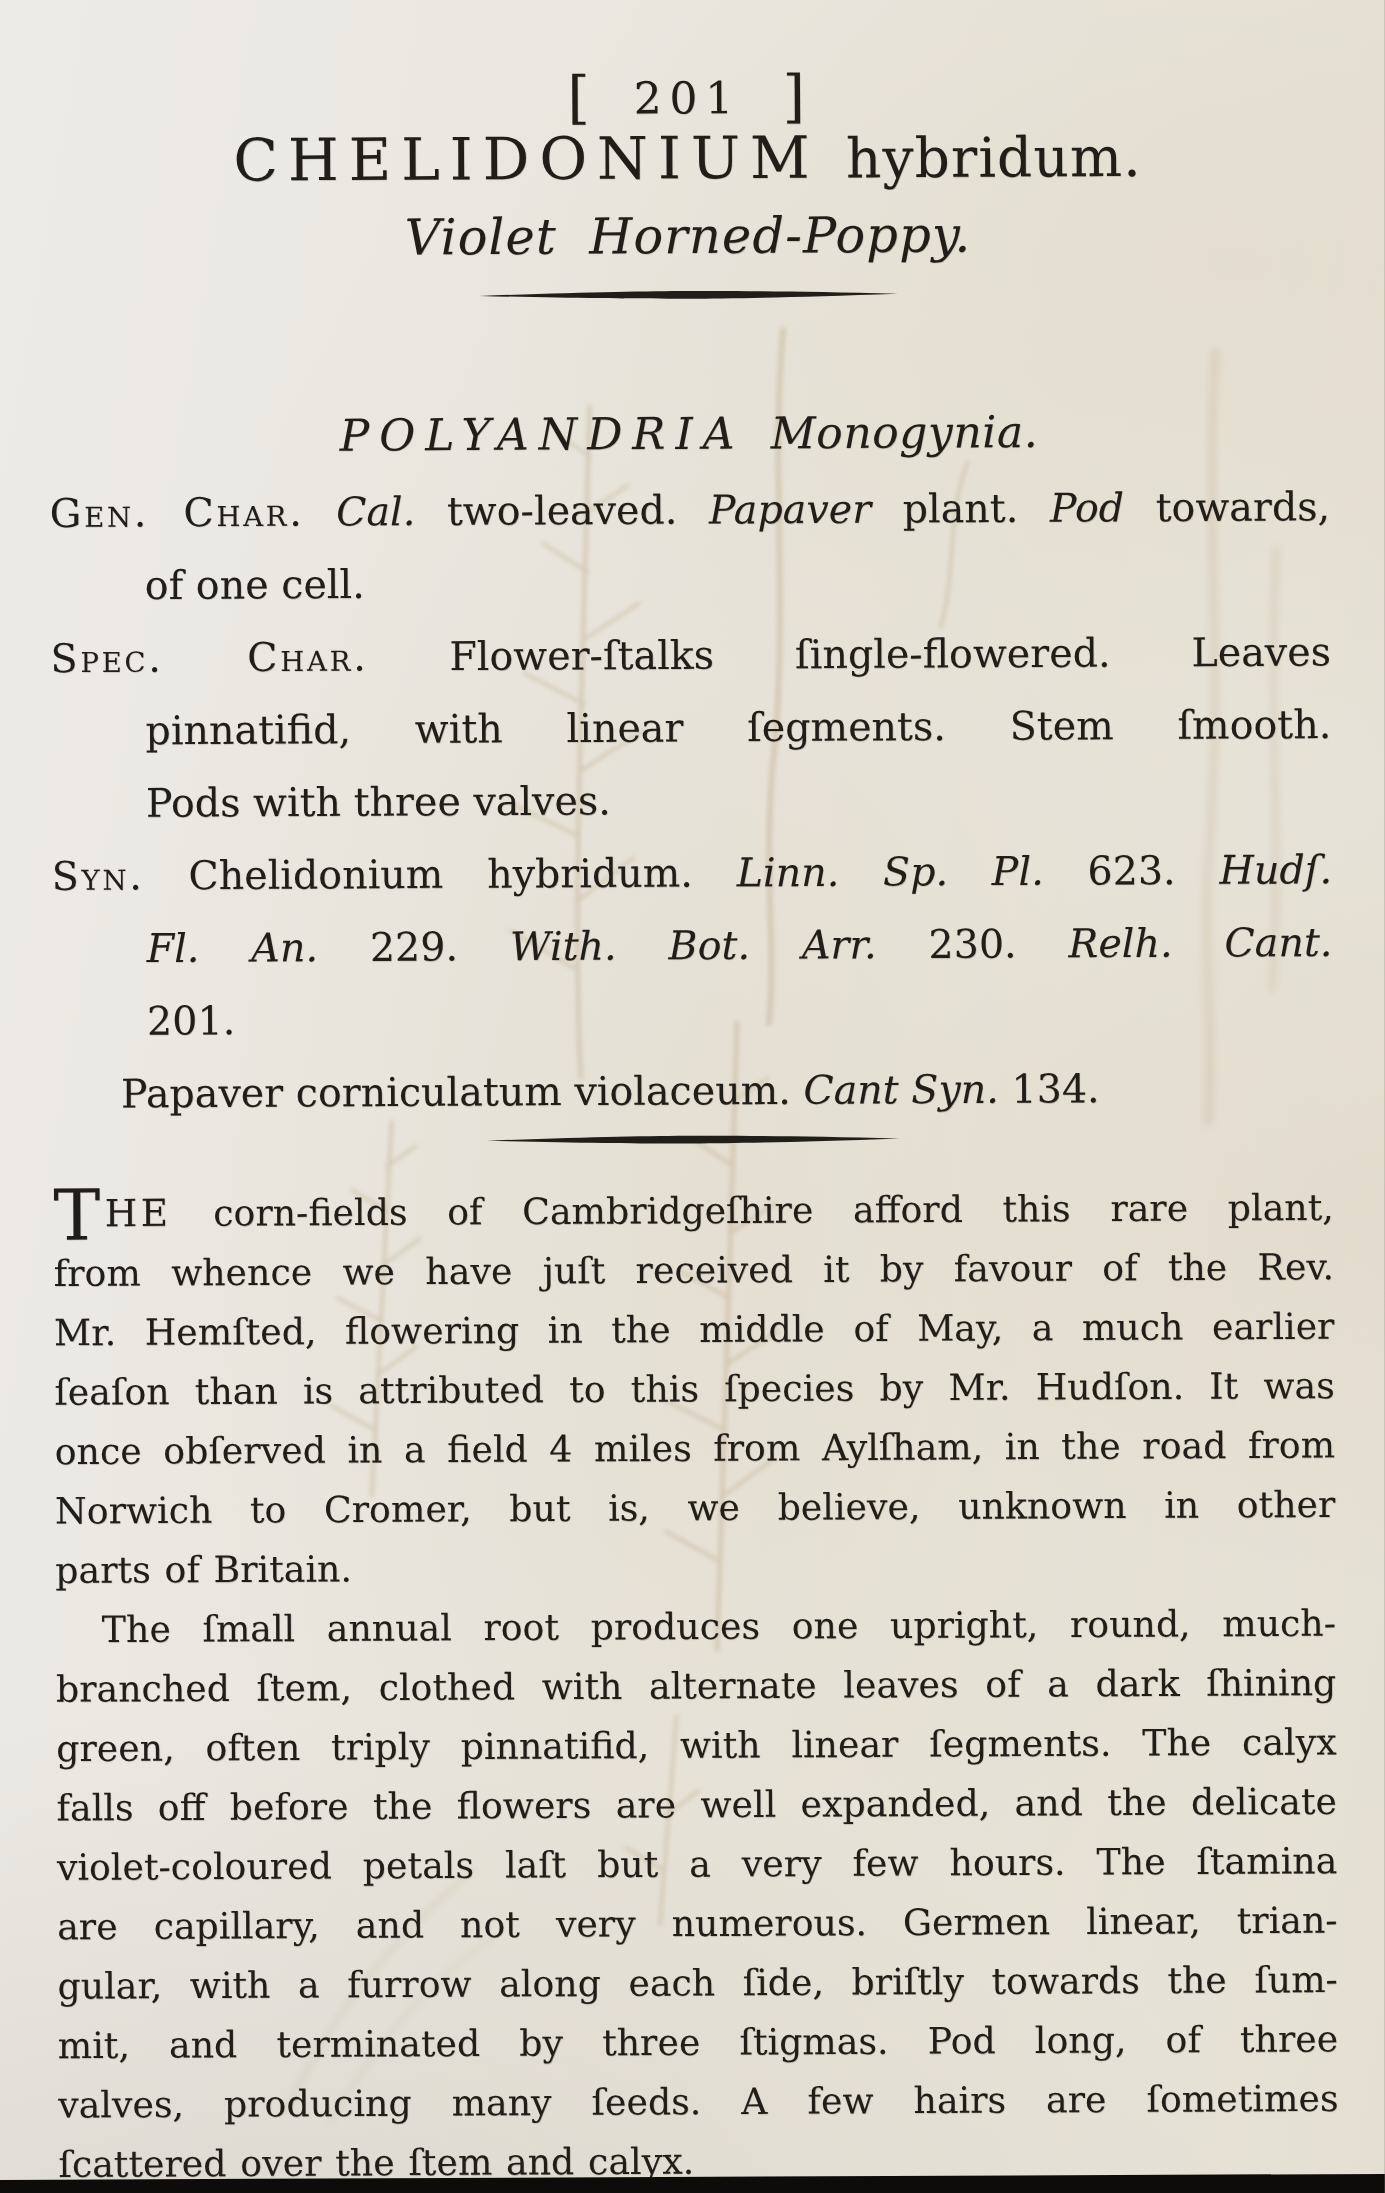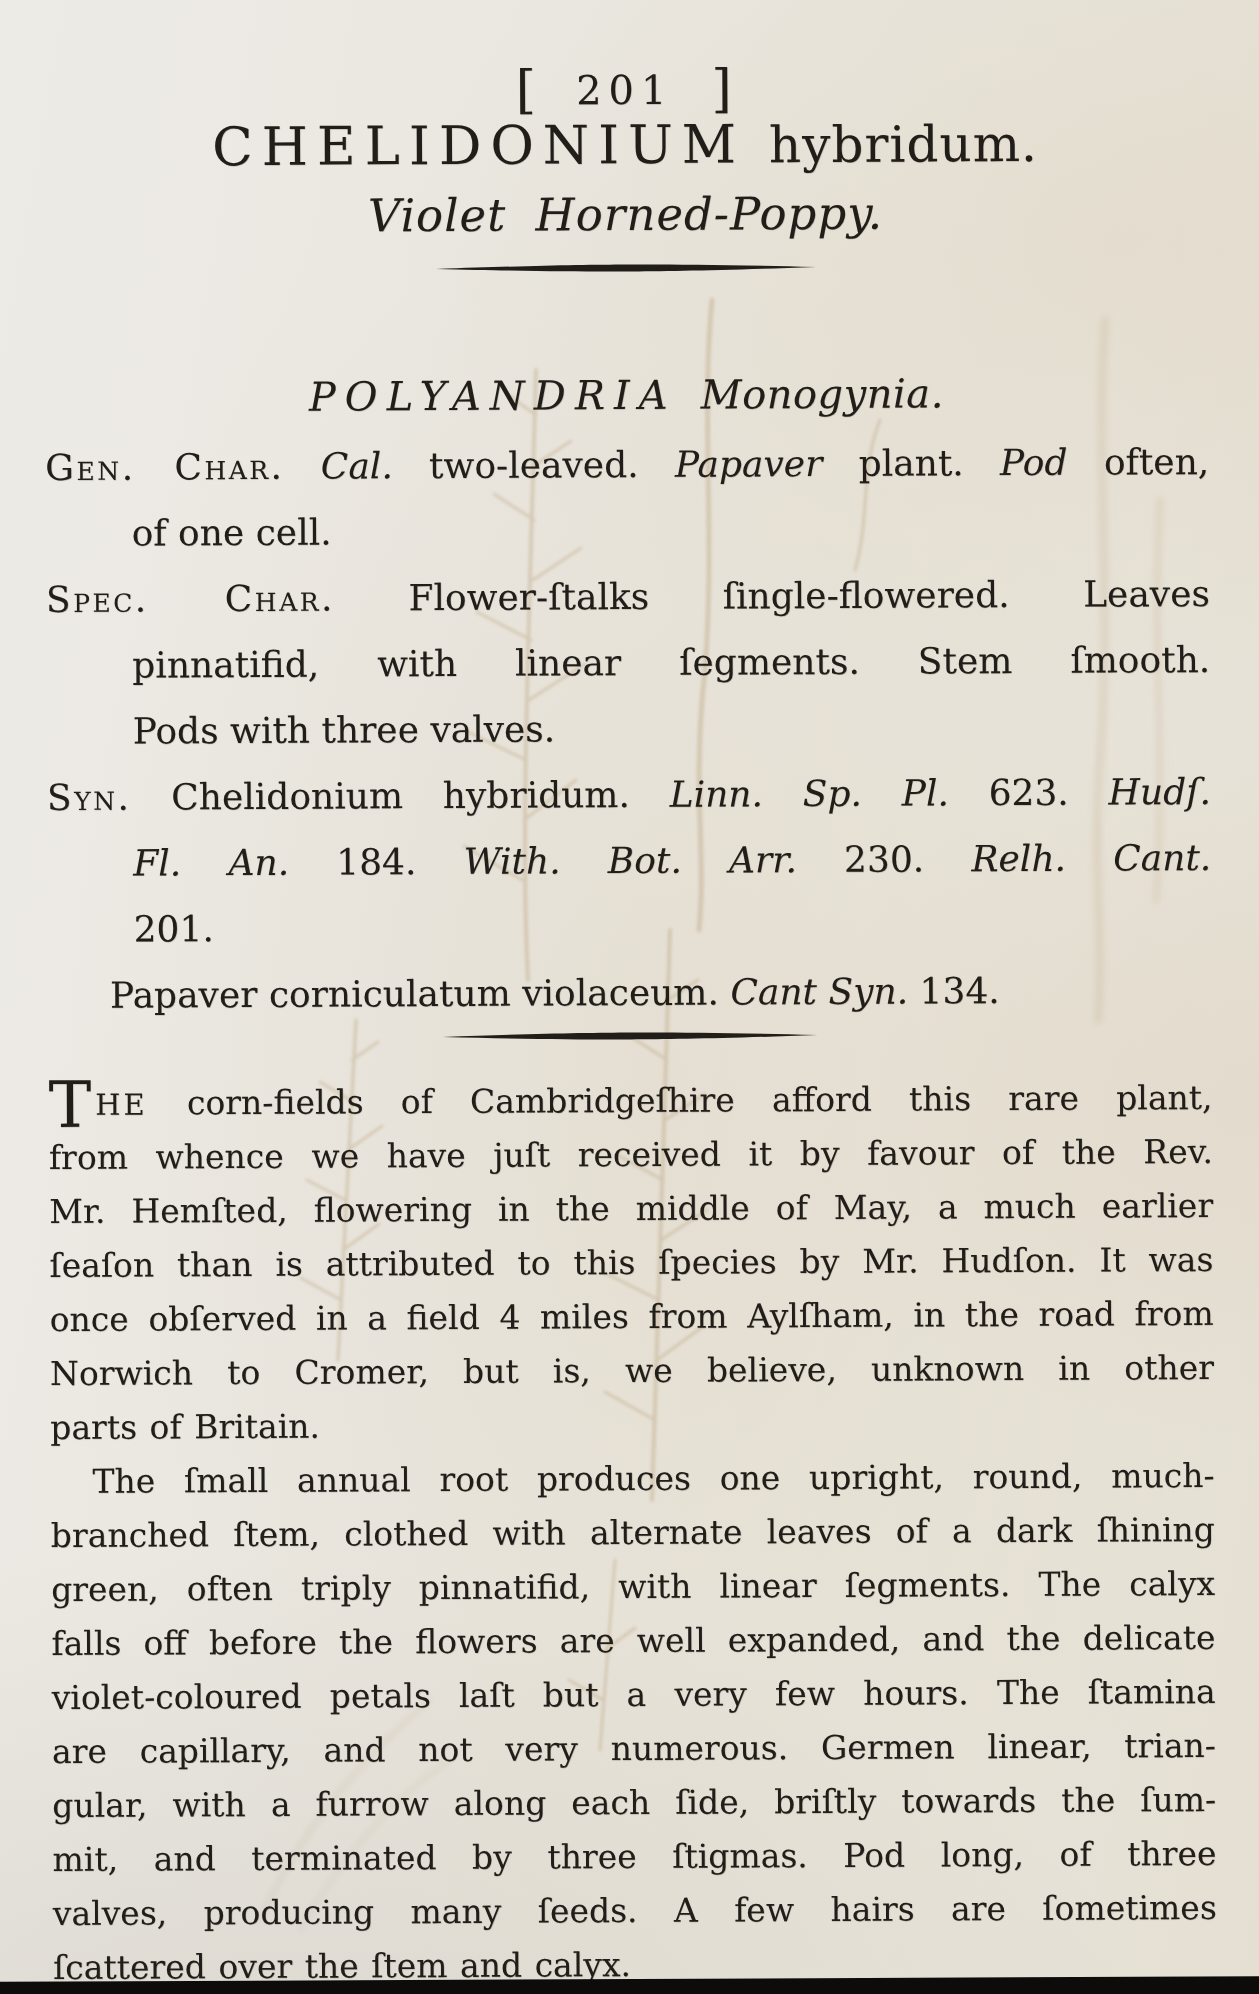--- a/index.html
+++ b/index.html
@@ -38,21 +38,21 @@
   .j{text-align:justify;text-align-last:justify;}
   .ind{padding-left:86px;}
   .ind2{padding-left:62px;}
   .sc{font-variant:small-caps;letter-spacing:2.5px;}
   i{font-style:italic;}
   
   .bodyblock{position:absolute;top:1074px;left:48px;width:1164px;font-size:33px;word-spacing:2px;}
   .bl{height:54px;line-height:54px;}
   .indent1{padding-left:42px;}
   .dropcap{font-size:64px;line-height:0;vertical-align:-12px;margin-right:4px;}
-  .hecaps{letter-spacing:3px;font-size:29px;margin-right:2px;}
+  .hecaps{letter-spacing:3px;font-size:34px;margin-right:2px;}
   .edgebar{position:absolute;bottom:-7px;left:-10px;right:-10px;height:22px;background:#0d0c0b;transform:rotate(-0.25deg);}
 </style>
 </head>
 <body>
 
 <div class="page">
 
   <svg class="ghost" width="1259" height="1994" viewBox="0 0 1259 1994">
     <defs>
       <filter id="gblur">
@@ -89,27 +89,27 @@
 
     <div class="center subtitle">Violet Horned-Poppy.</div>
 
     <svg class="rule rule1" width="380" height="12" viewBox="0 0 380 12">
         <path d="M0,6 C90,3.2 150,2.5 190,2.5 C230,2.5 290,3.2 380,6 C290,8.8 230,9.5 190,9.5 C150,9.5 90,8.8 0,6 Z" fill="#211d19"></path>
       </svg>
 
     <div class="center classline"><span class="cls">POLYANDRIA</span><span class="ord">Monogynia.</span></div>
 
     <div class="charblock">
-      <div class="cl j"><span class="sc">Gen. Char.</span> <i>Cal.</i> <span>two-leaved.</span> <i>Papaver</i> <span>plant.</span> <i>Pod</i> <span>often,</span></div>
+      <div class="cl j"><span class="sc">Gen. Char.</span> <i>Cal.</i> <span>two-leaved.</span> <i>Papaver</i> <span>plant.</span> <i>Pod</i> <span>towards,</span></div>
       <div class="cl ind">of one cell.</div>
       <div class="cl j"><span class="sc">Spec. Char.</span> <span>Flower-ſtalks ſingle-flowered. Leaves</span></div>
       <div class="cl ind j">pinnatifid, with linear ſegments. Stem ſmooth.</div>
       <div class="cl ind">Pods with three valves.</div>
       <div class="cl j"><span class="sc">Syn.</span> <span>Chelidonium hybridum.</span> <i>Linn. Sp. Pl.</i> <span>623.</span> <i>Hudſ.</i></div>
-      <div class="cl ind j"><i>Fl. An.</i> <span>184.</span> <i>With. Bot. Arr.</i> <span>230.</span> <i>Relh. Cant.</i></div>
+      <div class="cl ind j"><i>Fl. An.</i> <span>229.</span> <i>With. Bot. Arr.</i> <span>230.</span> <i>Relh. Cant.</i></div>
       <div class="cl ind">201.</div>
       <div class="cl ind2"><span>Papaver corniculatum violaceum.</span> <i>Cant Syn.</i> <span>134.</span></div>
     </div>
 
     <svg class="rule rule2" width="375" height="12" viewBox="0 0 375 12">
         <path d="M0,6 C88,3.2 148,2.5 188,2.5 C228,2.5 288,3.2 375,6 C288,8.8 228,9.5 188,9.5 C148,9.5 88,8.8 0,6 Z" fill="#211d19"></path>
       </svg>
 
     <div class="bodyblock">
       <div class="bl j"><span class="dropcap">T</span><span class="hecaps">HE</span> <span>corn-fields of Cambridgeſhire afford this rare plant,</span></div>

